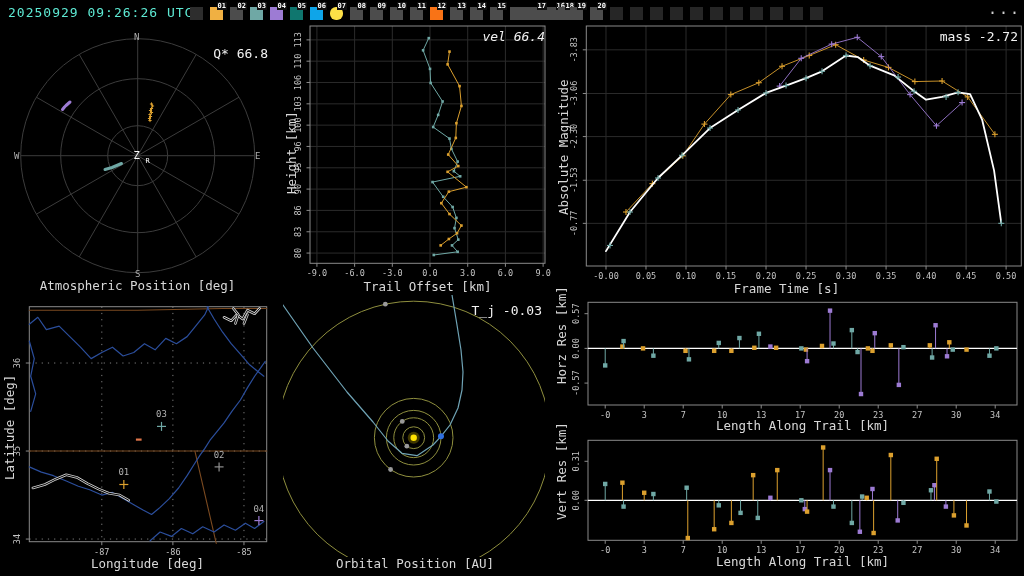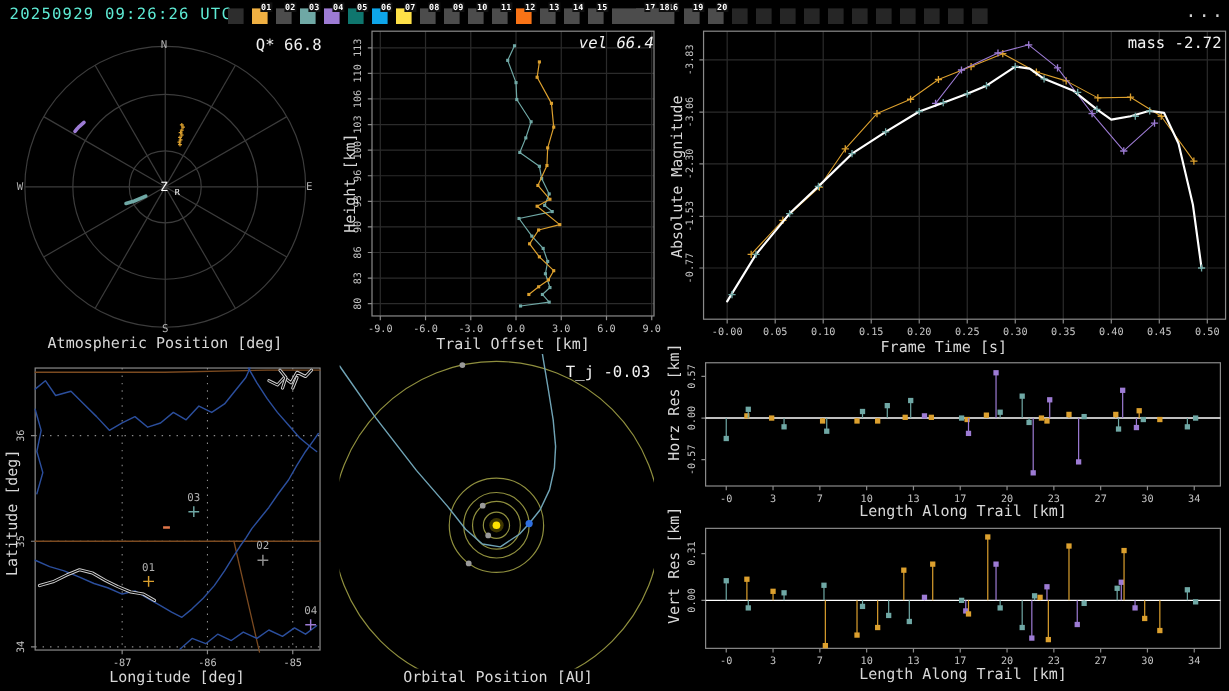--- a/index.html
+++ b/index.html
@@ -43,21 +43,21 @@
         </div>
         <div class="sbox" style="left: 80px; background: rgb(157, 123, 212);">
           <span class="bdg">04</span>
         </div>
         <div class="sbox" style="left: 100px; background: #0f766e;">
           <span class="bdg">05</span>
         </div>
         <div class="sbox" style="left: 120px; background: #0ea5e9;">
           <span class="bdg">06</span>
         </div>
-        <div class="sbox" style="left: 140px; background: #fde047;">
+        <div class="sbox" style="left: 140px; background: #fde047; border-radius: 6px;">
           <span class="bdg">07</span>
         </div>
         <div class="sbox" style="left: 160px; background: rgb(76, 76, 76);">
           <span class="bdg">08</span>
         </div>
         <div class="sbox" style="left: 180px; background: rgb(76, 76, 76);">
           <span class="bdg">09</span>
         </div>
         <div class="sbox" style="left: 200px; background: rgb(76, 76, 76);">
           <span class="bdg">10</span>
@@ -76,21 +76,21 @@
         </div>
         <div class="sbox" style="left: 300px; background: rgb(76, 76, 76);">
           <span class="bdg">15</span>
         </div>
         <div class="sbox" style="left: 320px; background: rgb(76, 76, 76); padding-left: 39px;">
           <span class="bdg">16</span>
         </div>
         <div class="sbox" style="left: 340px; background: rgb(76, 76, 76);">
           <span class="bdg">17</span>
         </div>
-        <div class="sbox" style="left: 352px; background: rgb(76, 76, 76);">
+        <div class="sbox" style="left: 368px; background: rgb(76, 76, 76);">
           <span class="bdg">18</span>
         </div>
         <div class="sbox" style="left: 380px; background: rgb(76, 76, 76);">
           <span class="bdg">19</span>
         </div>
         <div class="sbox" style="left: 400px; background: rgb(76, 76, 76);">
           <span class="bdg">20</span>
         </div>
         <div class="sbox" style="left: 420px; background: rgb(38, 38, 38);"></div>
         <div class="sbox" style="left: 440px; background: rgb(38, 38, 38);"></div>
@@ -154,21 +154,21 @@
           <line x1="148.4" y1="95.5" x2="151.6" y2="95.5" stroke="#dca02e" stroke-width="1"></line>
           <line x1="150" y1="93.9" x2="150" y2="97.1" stroke="#dca02e" stroke-width="1"></line>
         </g>
         <g>
           <polyline points="70,77 66,80.5 64.5,82 62.5,84.5" fill="none" stroke="#9d7bd4" stroke-width="3" stroke-linejoin="round" stroke-linecap="round"></polyline>
         </g>
         <g>
           <polyline points="121.5,138.5 112,142.5 105,144.5" fill="none" stroke="#6fa8a5" stroke-width="3" stroke-linejoin="round" stroke-linecap="round"></polyline>
         </g>
       </svg>
-    <div class="ov ann right" style="left:158px;top:31px;width:110px;">Q* 66.8</div>
+    <div class="ov ann right" style="left:158px;top:46px;width:110px;">Q* 66.8</div>
     <div class="ov xlab" style="left:30px;top:278px;width:215px;">Atmospheric Position [deg]</div>
   </div>
 
   <div>
     <svg id="profile-svg" width="270" height="270">
         <line x1="33.91176470588236" y1="1" x2="33.91176470588236" y2="238.3" stroke="#2b2b2b" stroke-width="1"></line>
         <line x1="71.61229946524065" y1="1" x2="71.61229946524065" y2="238.3" stroke="#2b2b2b" stroke-width="1"></line>
         <line x1="109.31283422459893" y1="1" x2="109.31283422459893" y2="238.3" stroke="#2b2b2b" stroke-width="1"></line>
         <line x1="147.0133689839572" y1="1" x2="147.0133689839572" y2="238.3" stroke="#2b2b2b" stroke-width="1"></line>
         <line x1="184.71390374331548" y1="1" x2="184.71390374331548" y2="238.3" stroke="#2b2b2b" stroke-width="1"></line>

